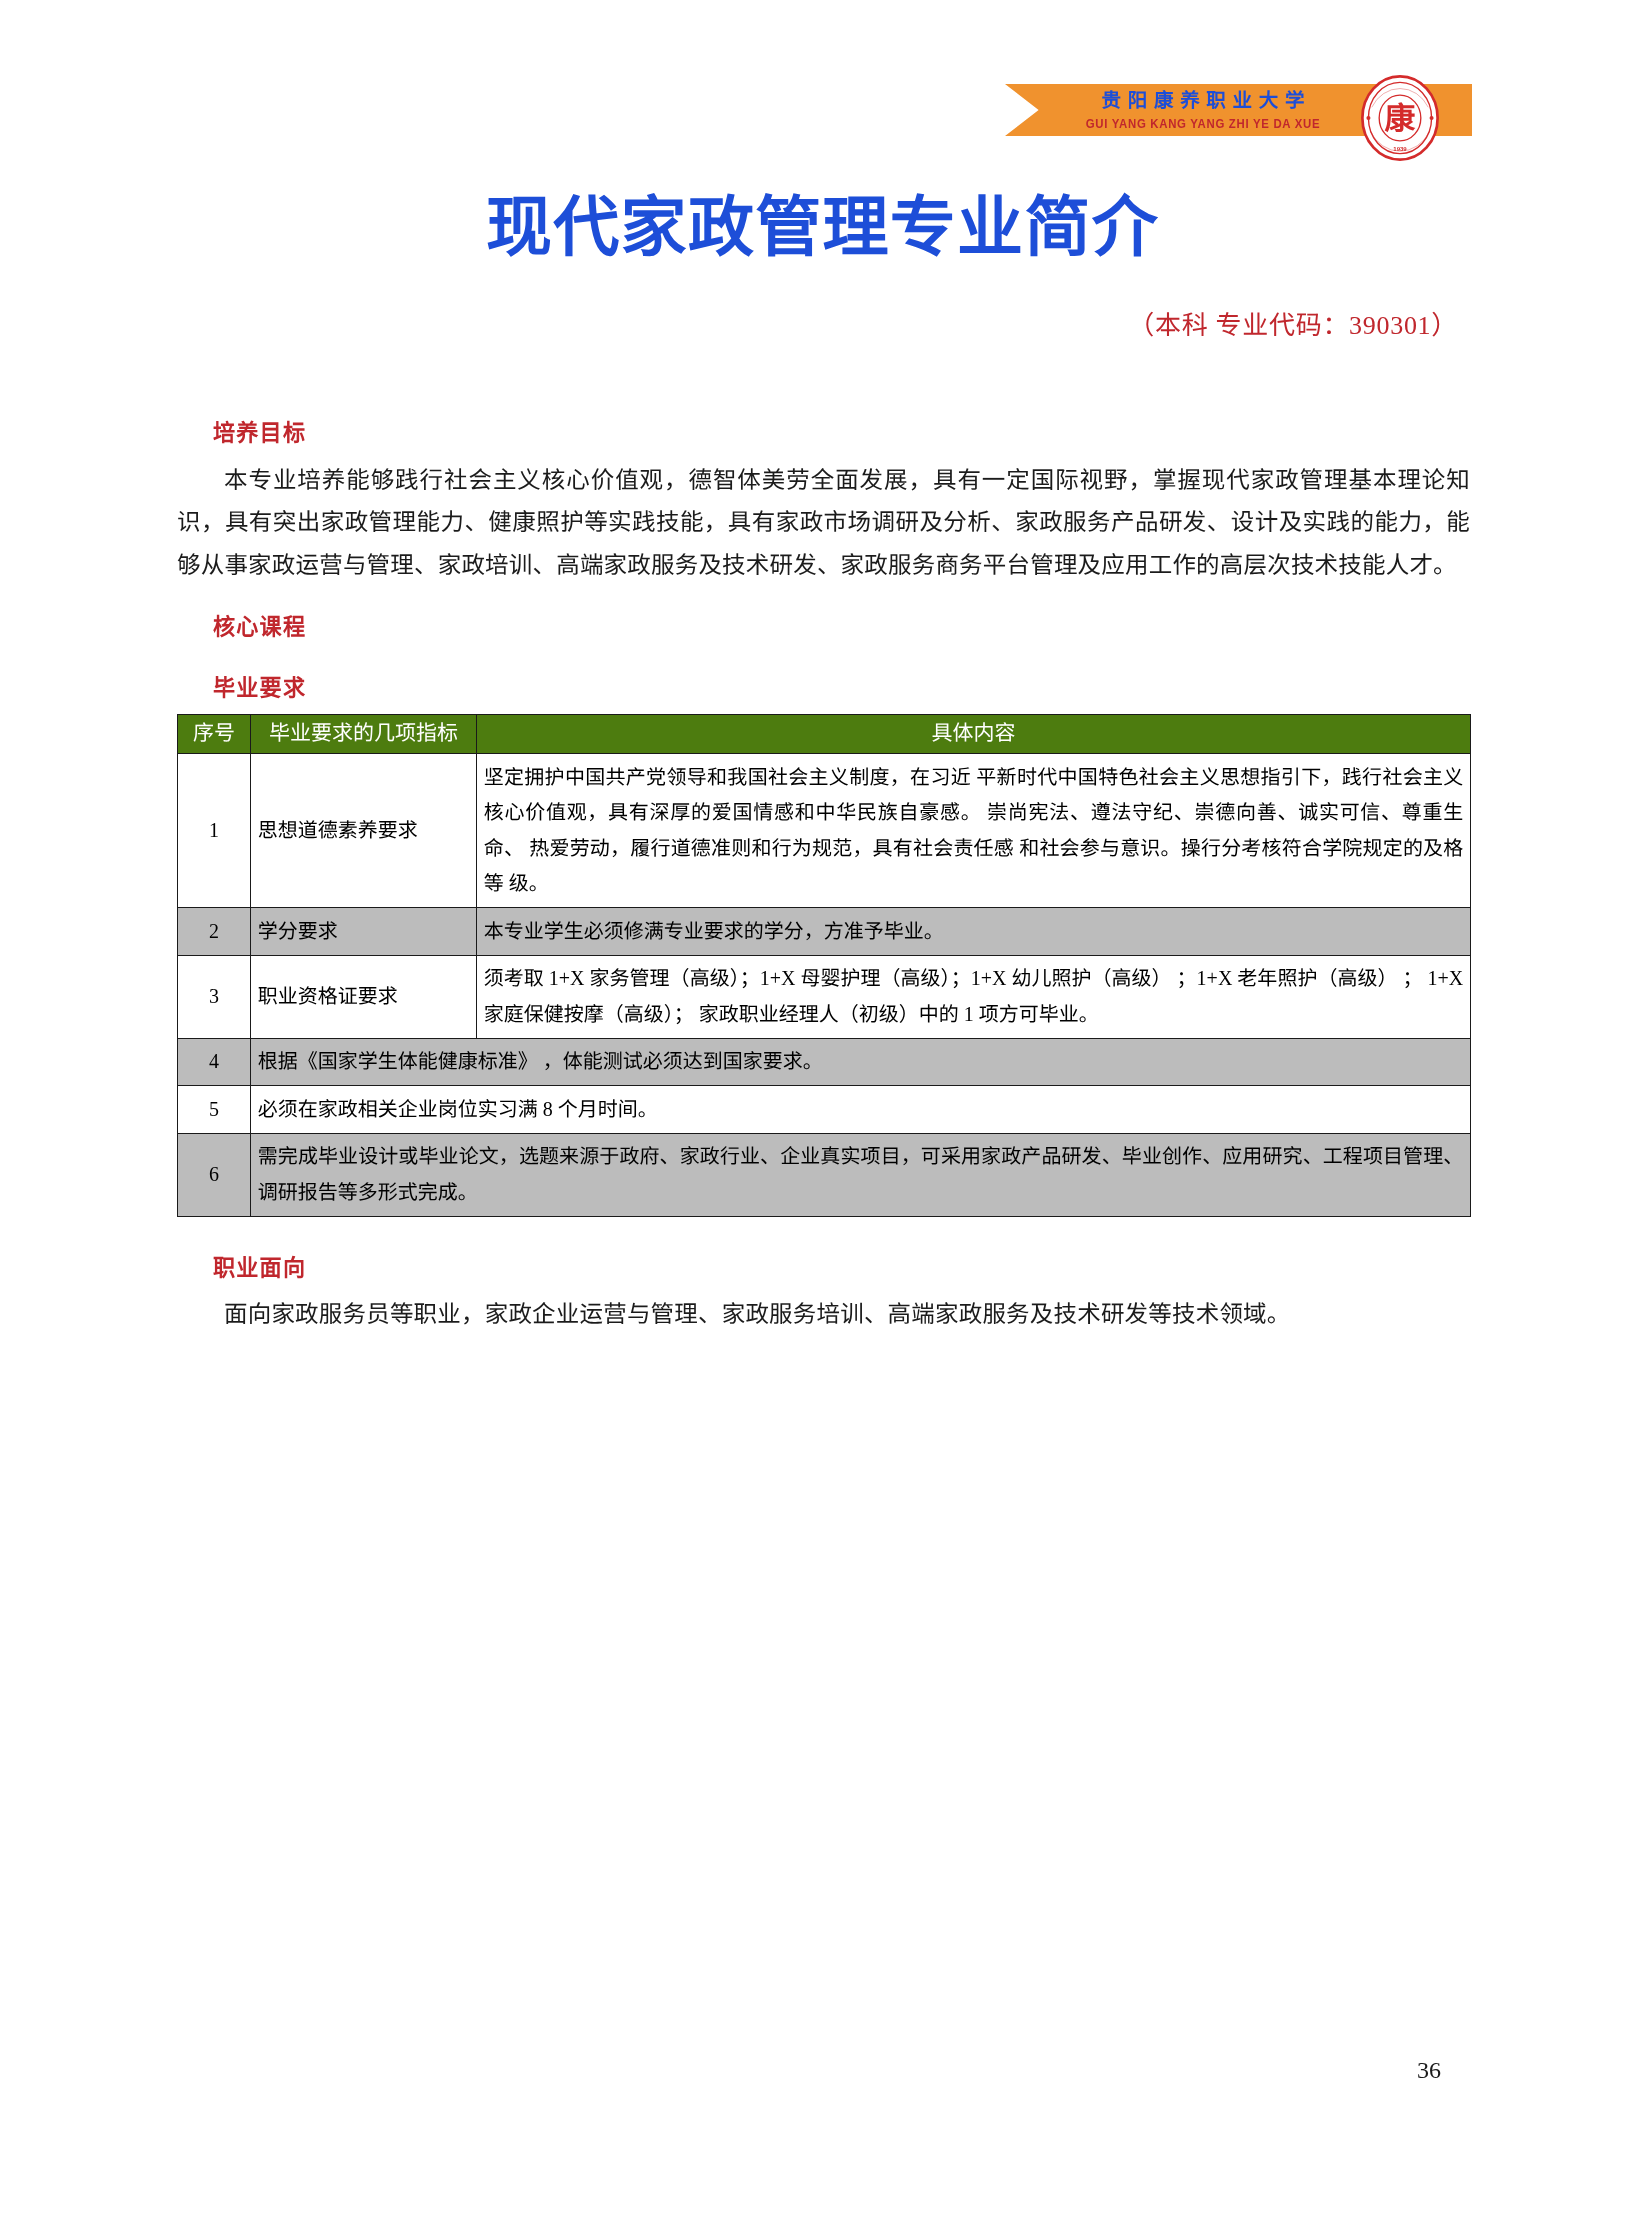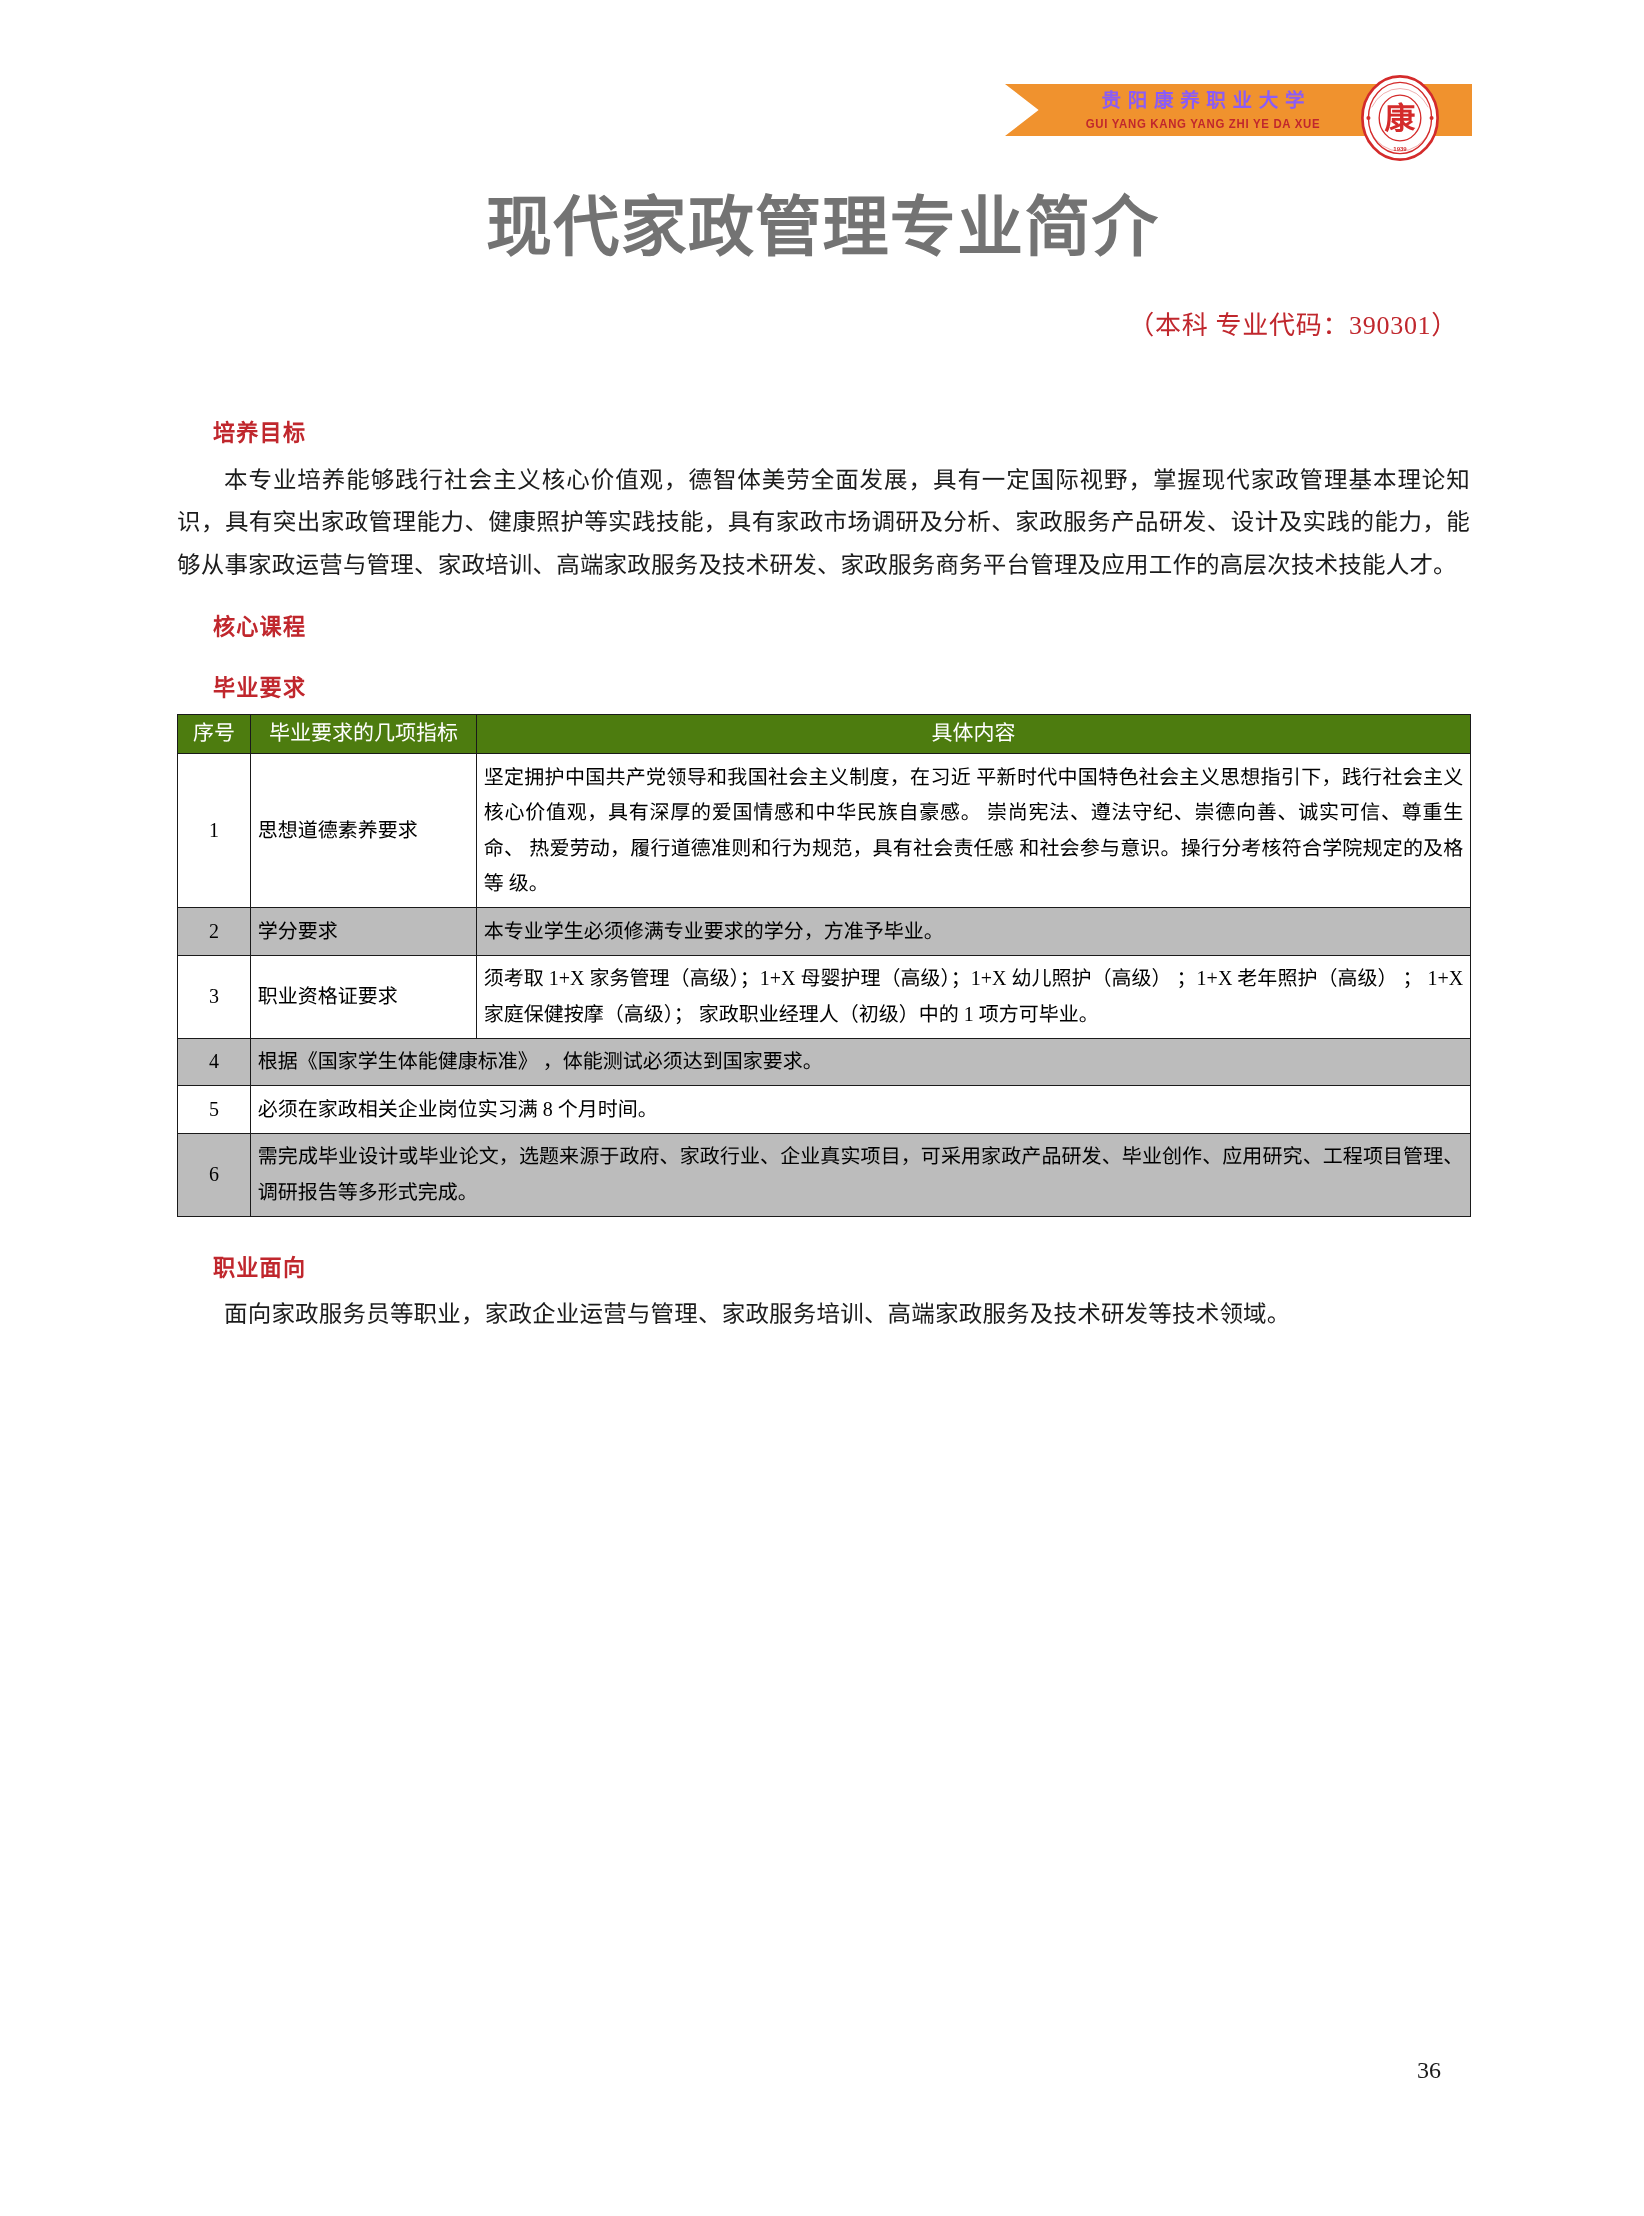--- a/index.html
+++ b/index.html
@@ -42,21 +42,21 @@
     flex-direction: column;
     align-items: center;
     justify-content: center;
     line-height: 1;
   }
   .ribbon-cn {
     font-family: "Liberation Sans", "DejaVu Sans", sans-serif;
     font-weight: bold;
     font-size: 19.5px;
     letter-spacing: 6.7px;
-    color: #8b5cf6;
+    color: #1d4ed8;
     text-indent: 6.7px;
     margin-bottom: 8px;
   }
   .ribbon-en {
     font-family: "Liberation Sans", "DejaVu Sans", sans-serif;
     font-weight: bold;
     font-size: 11.4px;
     letter-spacing: 0.7px;
     color: #c0272d;
     transform: scaleY(1.18);
@@ -75,21 +75,21 @@
   #doc-title {
     position: absolute;
     top: 191px;
     left: 0;
     width: 1645px;
     text-align: center;
     font-family: "Liberation Serif", "DejaVu Serif", serif;
     font-weight: bold;
     font-size: 66px;
     line-height: 1.12;
-    color: #737373;
+    color: #1d4ed8;
     letter-spacing: 1.3px;
   }
   #doc-subtitle {
     position: absolute;
     top: 304px;
     left: 0;
     width: 1458px;
     text-align: right;
     font-family: "Liberation Serif", "DejaVu Serif", serif;
     font-size: 26px;

